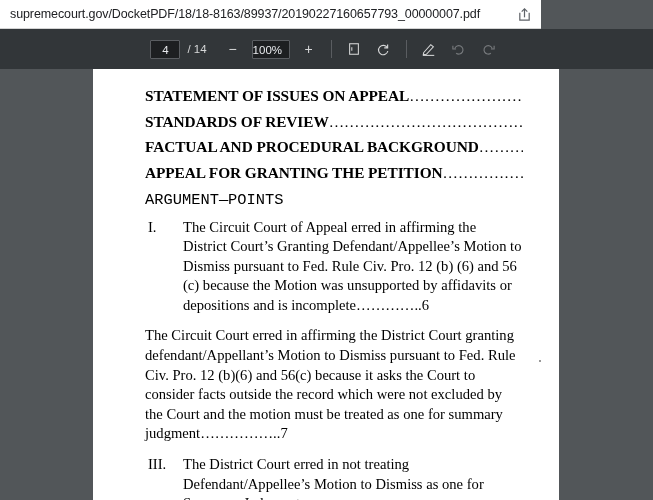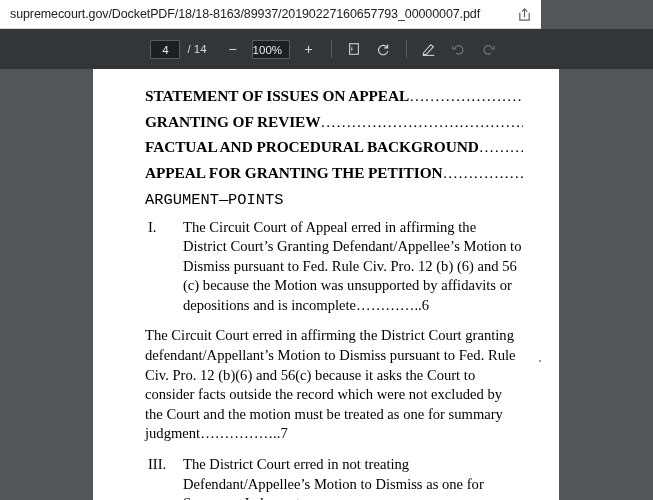--- a/index.html
+++ b/index.html
@@ -255,21 +255,21 @@
   </div>
 
   <div class="viewport">
     <div class="page">
       <div class="page-inner">
 
         <div class="toc-line">
           <span class="lbl">STATEMENT OF ISSUES ON APPEAL</span><span>………………………………..</span>
         </div>
         <div class="toc-line">
-          <span class="lbl">GRANTING OF REVIEW</span><span>……………………………………………</span>
+          <span class="lbl">STANDARDS OF REVIEW</span><span>……………………………………………</span>
         </div>
         <div class="toc-line">
           <span class="lbl">FACTUAL AND PROCEDURAL BACKGROUND</span><span>……………………</span>
         </div>
         <div class="toc-line">
           <span class="lbl">APPEAL FOR GRANTING THE PETITION</span><span>………………………</span>
         </div>
 
         <div class="argument-head">ARGUMENT—POINTS</div>
 

